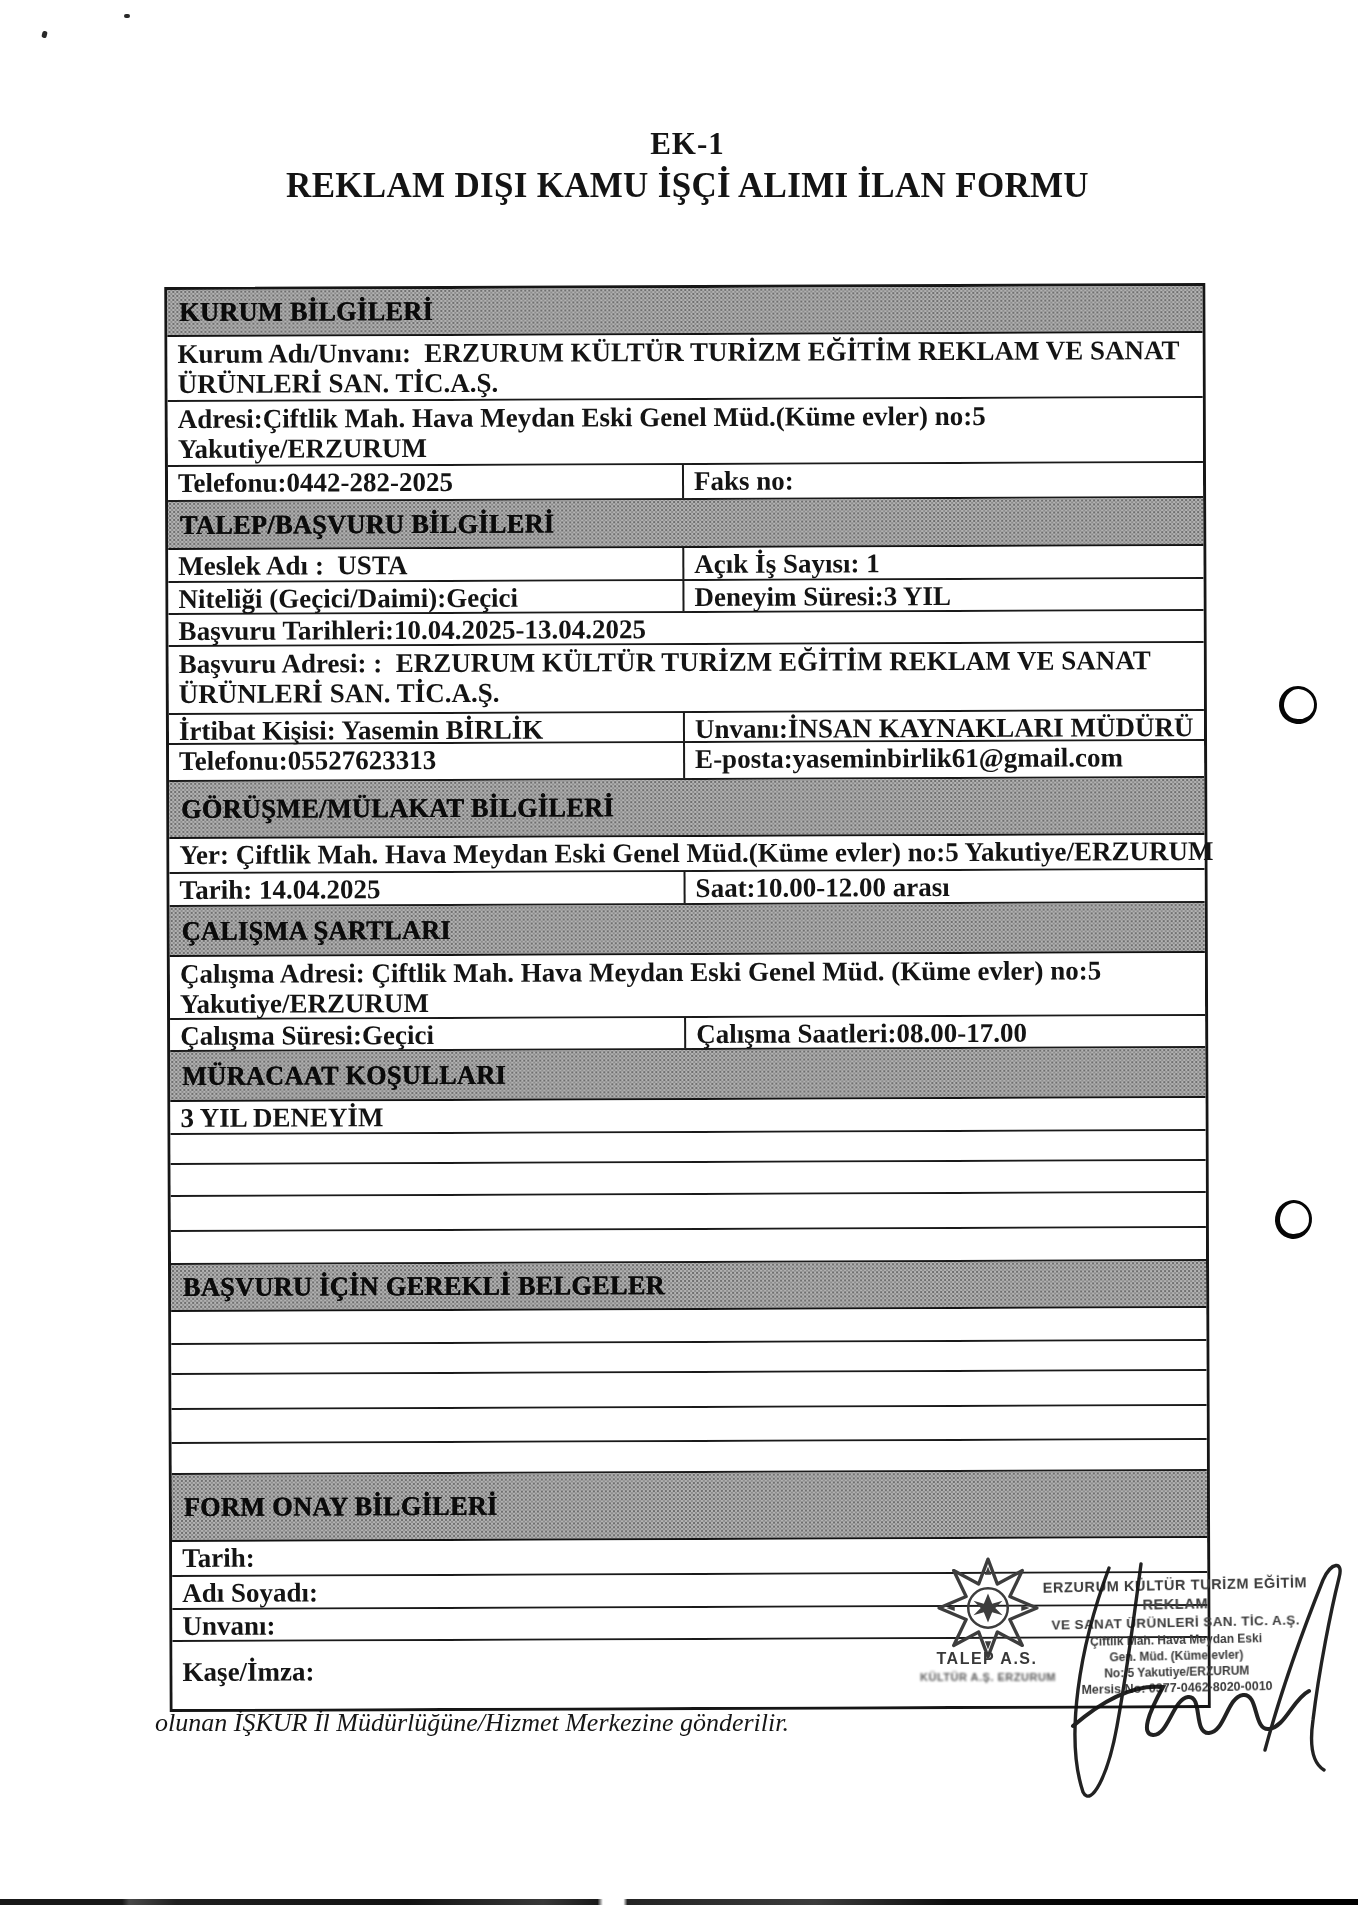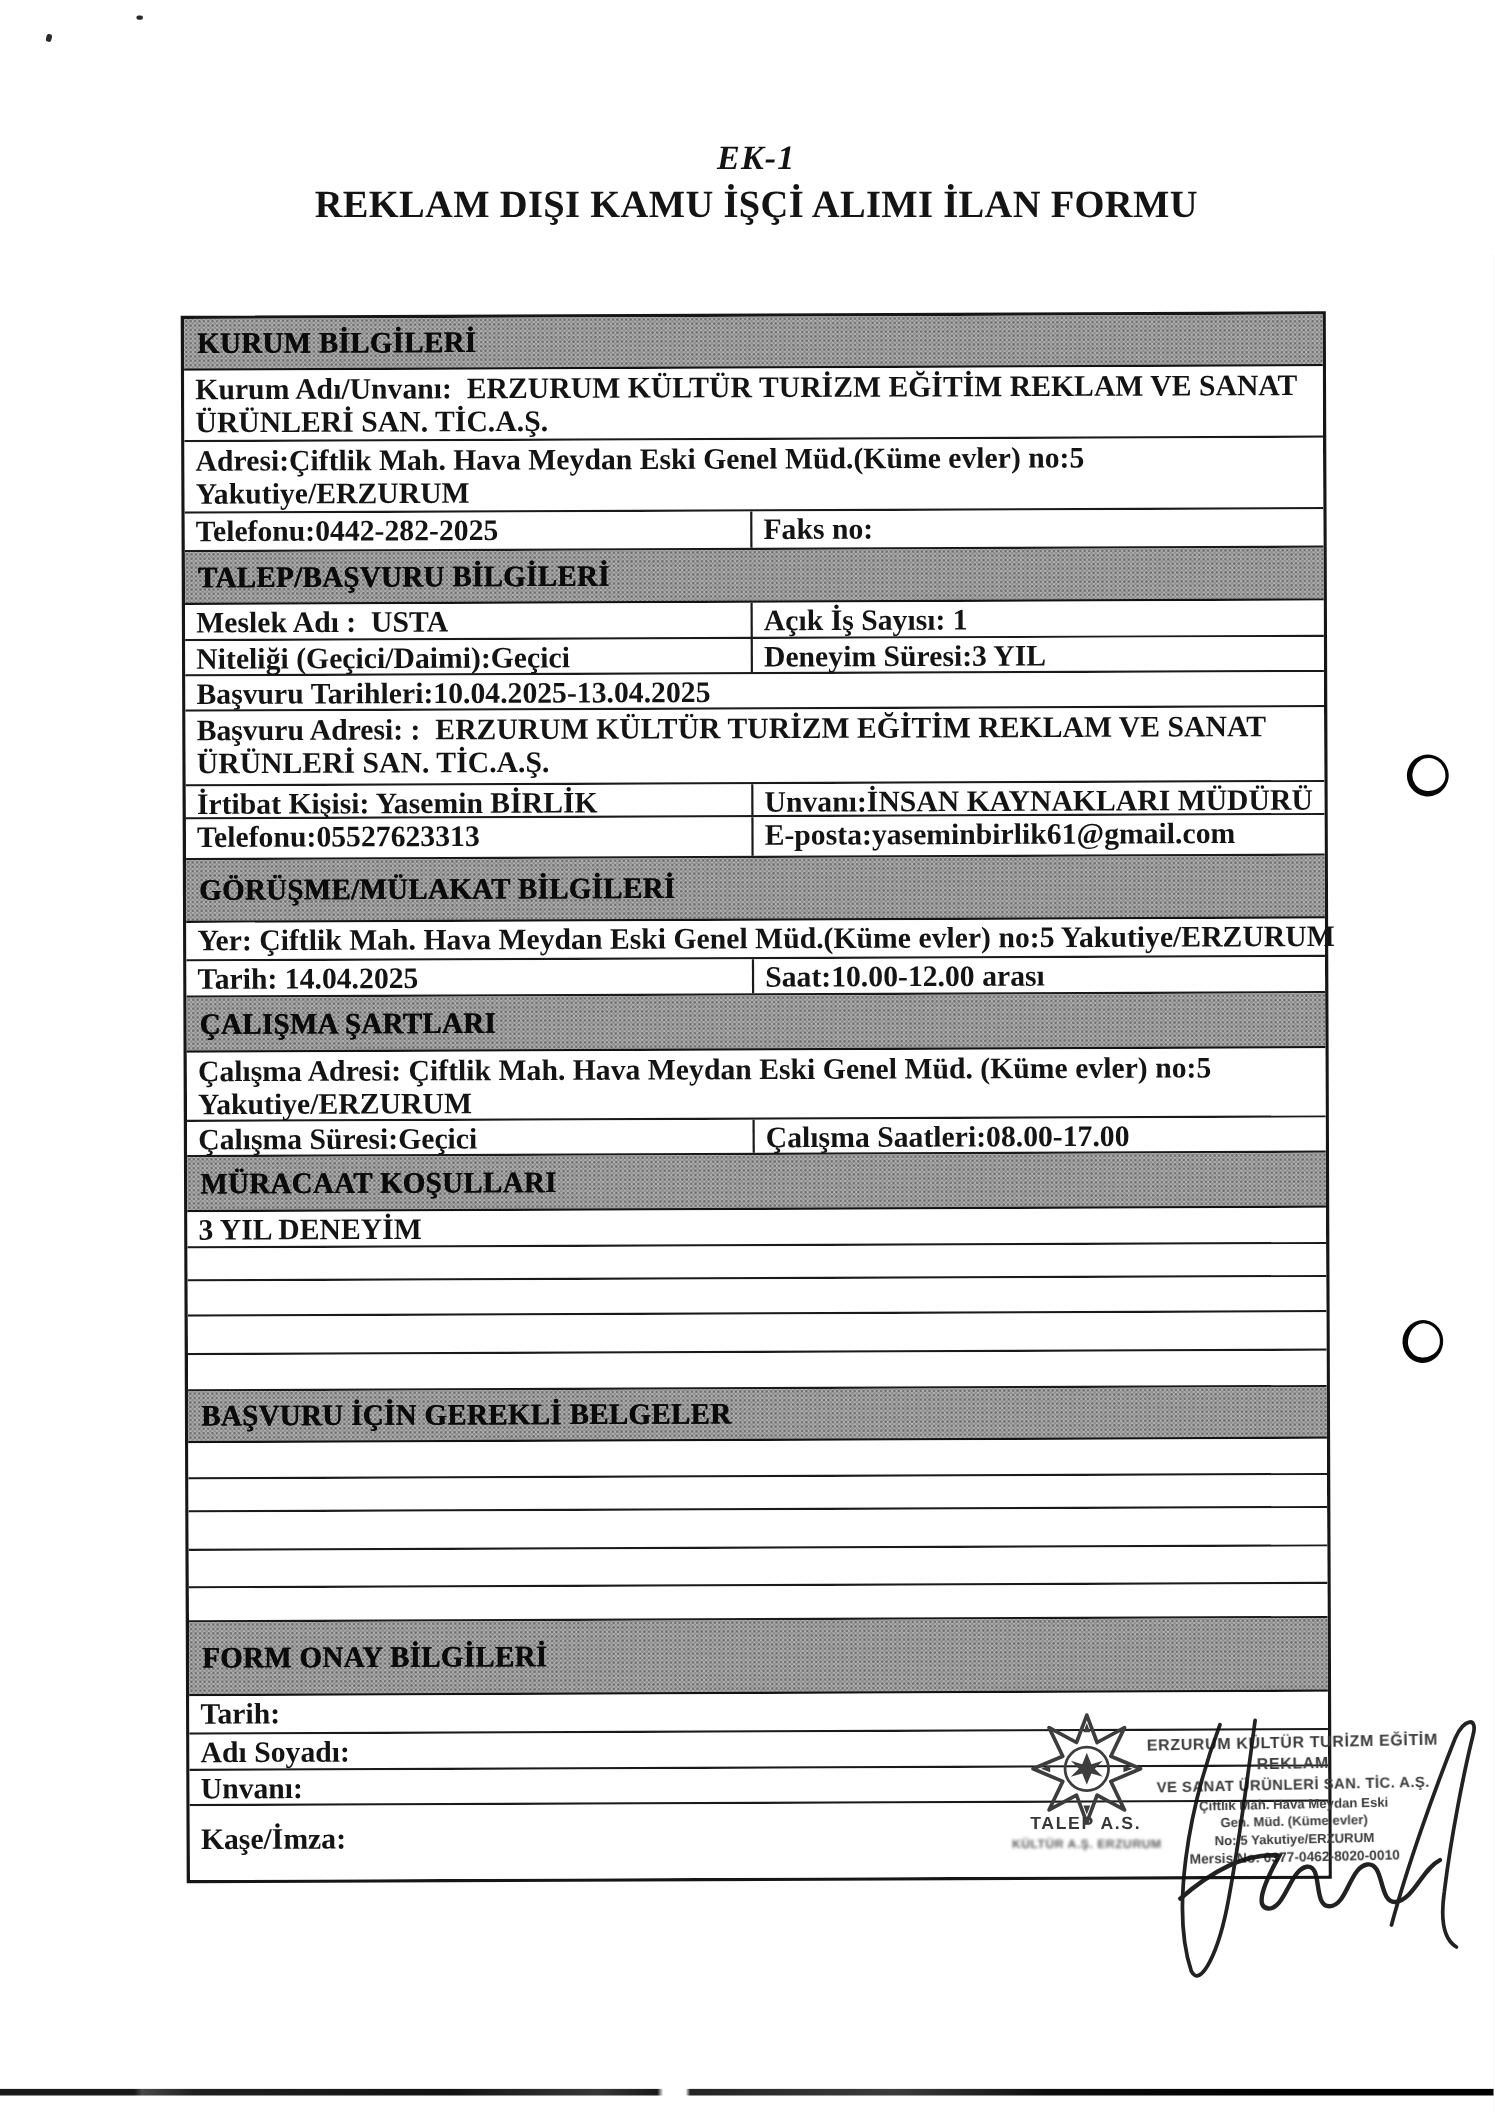--- a/index.html
+++ b/index.html
@@ -1,20 +1,20 @@
 <!DOCTYPE html>
 <html><head>
 <meta charset="utf-8">
 <style>
   html,body{margin:0;padding:0;background:#e8e8e8;}
   .page{position:relative;width:1358px;height:1920px;background:#ffffff;overflow:hidden;
         font-family:"Liberation Serif", serif;color:#141414;}
   
   .title{position:absolute;left:170px;top:126px;width:1035px;text-align:center;}
-  .t1{font-size:31px;font-weight:bold;letter-spacing:1px;font-style:italic;}
+  .t1{font-size:31px;font-weight:bold;letter-spacing:1px;}
   .t2{font-size:35px;font-weight:bold;margin-top:4px;letter-spacing:0.3px;}
   
   .tbl{position:absolute;left:167px;top:285px;width:1041px;box-sizing:border-box;
        border:3px solid #161616;transform:rotate(-0.22deg);transform-origin:50% 50%;}
   .row{box-sizing:border-box;border-bottom:2px solid #1a1a1a;position:relative;background:#fff;}
   .row:last-child{border-bottom:none;}
   .cell{box-sizing:border-box;padding:2px 8px 0 10px;font-size:27px;font-weight:bold;
         line-height:30px;white-space:pre-wrap;}
   .sl{white-space:pre;line-height:28px;}
   .cols{display:flex;}
@@ -203,16 +203,17 @@
 
   <svg class="sig" viewBox="0 0 345 260">
     <g fill="none" stroke="#101010" stroke-linecap="round" opacity="0.92">
       <path stroke-width="3.4" d="M96 20 C 66 100, 52 190, 70 244 C 78 260, 95 228, 104 178 C 114 124, 122 62, 128 16"></path>
       <path stroke-width="4" d="M60 178 C 90 152, 120 136, 150 139 C 135 166, 128 186, 140 187 C 155 188, 160 151, 175 149 C 190 147, 180 186, 196 185 C 212 184, 214 149, 230 147 C 246 145, 240 183, 256 181 C 272 179, 280 151, 296 143"></path>
       <path stroke-width="3.4" d="M252 202 C 266 150, 290 82, 310 32 C 318 14, 331 12, 326 30 C 318 62, 306 122, 300 172 C 296 200, 301 216, 311 222"></path>
     </g>
   </svg>
 
   <div class="note">
+    <div>olunan İŞKUR İl Müdürlüğüne/Hizmet Merkezine gönderilir.</div>
   </div>
 
   <div class="strip"></div>
 </div>
 
 </body></html>

